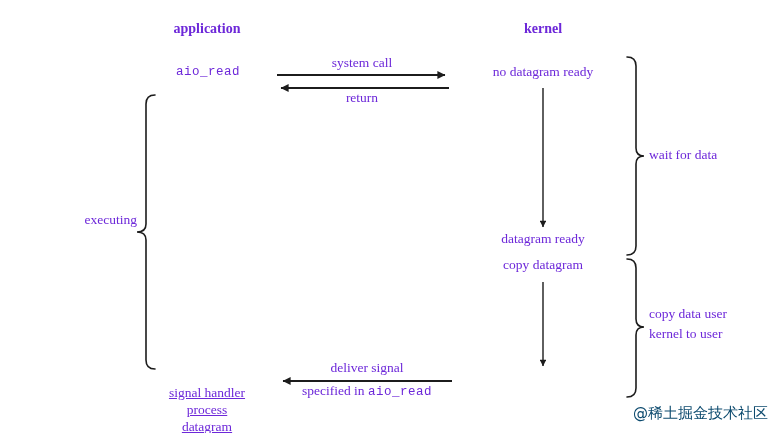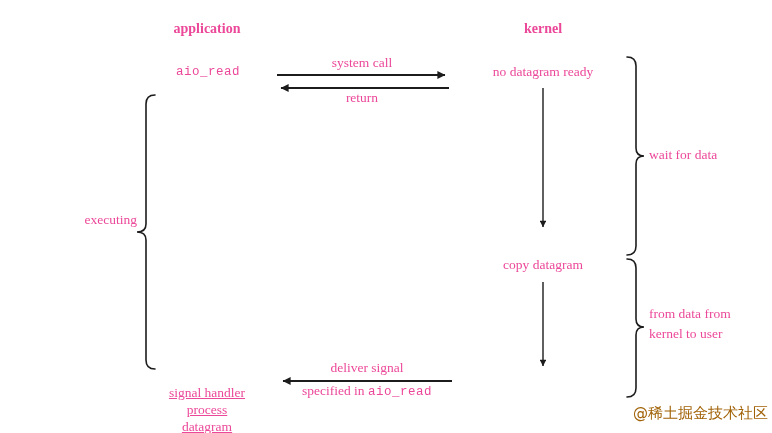--- a/index.html
+++ b/index.html
@@ -10,21 +10,21 @@
     background: #ffffff;
     overflow: hidden;
     font-family: "Liberation Serif", serif;
     color: #1c1c1c;
   }
   .t {
     position: absolute;
     font-size: 13.5px;
     line-height: 16px;
     white-space: nowrap;
-    color: #ec4899;
+    color: #6d28d9;
   }
   .center { text-align: center; }
   .right  { text-align: right; }
   .bold   { font-weight: bold; font-size: 14px; }
   .code   { font-family: Liberation Mono, monospace; font-size: 12.5px; letter-spacing: 0.5px; }
   .lines17 { line-height: 17px; }
   .lines20 { line-height: 20px; }
   .shapes { position: absolute; left: 0; top: 0; }
   .watermark {
     position: absolute;
@@ -65,42 +65,43 @@
   <div class="t bold center" style="left:478px; top:21px; width:130px;">kernel</div>
 
   <div class="t code center" style="left:143px; top:64px; width:130px;">aio_read</div>
 
   <div class="t center" style="left:282px; top:55px; width:160px;">system call</div>
 
   <div class="t center" style="left:282px; top:90px; width:160px;">return</div>
 
   <div class="t center" style="left:462px; top:64px; width:162px;">no datagram ready</div>
 
+  <div class="t center" style="left:462px; top:231px; width:162px;">datagram ready</div>
 
   <div class="t center" style="left:462px; top:257px; width:162px;">copy datagram</div>
 
 
   <div class="t" style="left:649px; top:147px;">wait for data</div>
 
   <div class="t lines20" style="left:649px; top:304px;">
-    <div>from data from</div>
+    <div>copy data user</div>
     <div>kernel to user</div>
   </div>
 
   <div class="t right lines20" style="left:5px; top:210px; width:132px;">
     <div>executing</div>
   </div>
 
   <div class="t center" style="left:282px; top:360px; width:170px;">deliver signal</div>
 
   <div class="t center" style="left:262px; top:383px; width:210px;">
     <span>specified in </span><span class="code">aio_read</span>
   </div>
 
   <div class="t center lines17" style="left:141px; top:384px; width:132px;text-decoration:underline;">
     <div>signal handler</div>
     <div>process</div>
     <div>datagram</div>
   </div>
 
-  <div class="watermark" style="left: 558px; top: 404px; width: 210px; color: #a16207;">@稀土掘金技术社区</div>
+  <div class="watermark" style="left: 558px; top: 404px; width: 210px; color: #0c4a6e;">@稀土掘金技术社区</div>
 
 </div>
 
 </body></html>

